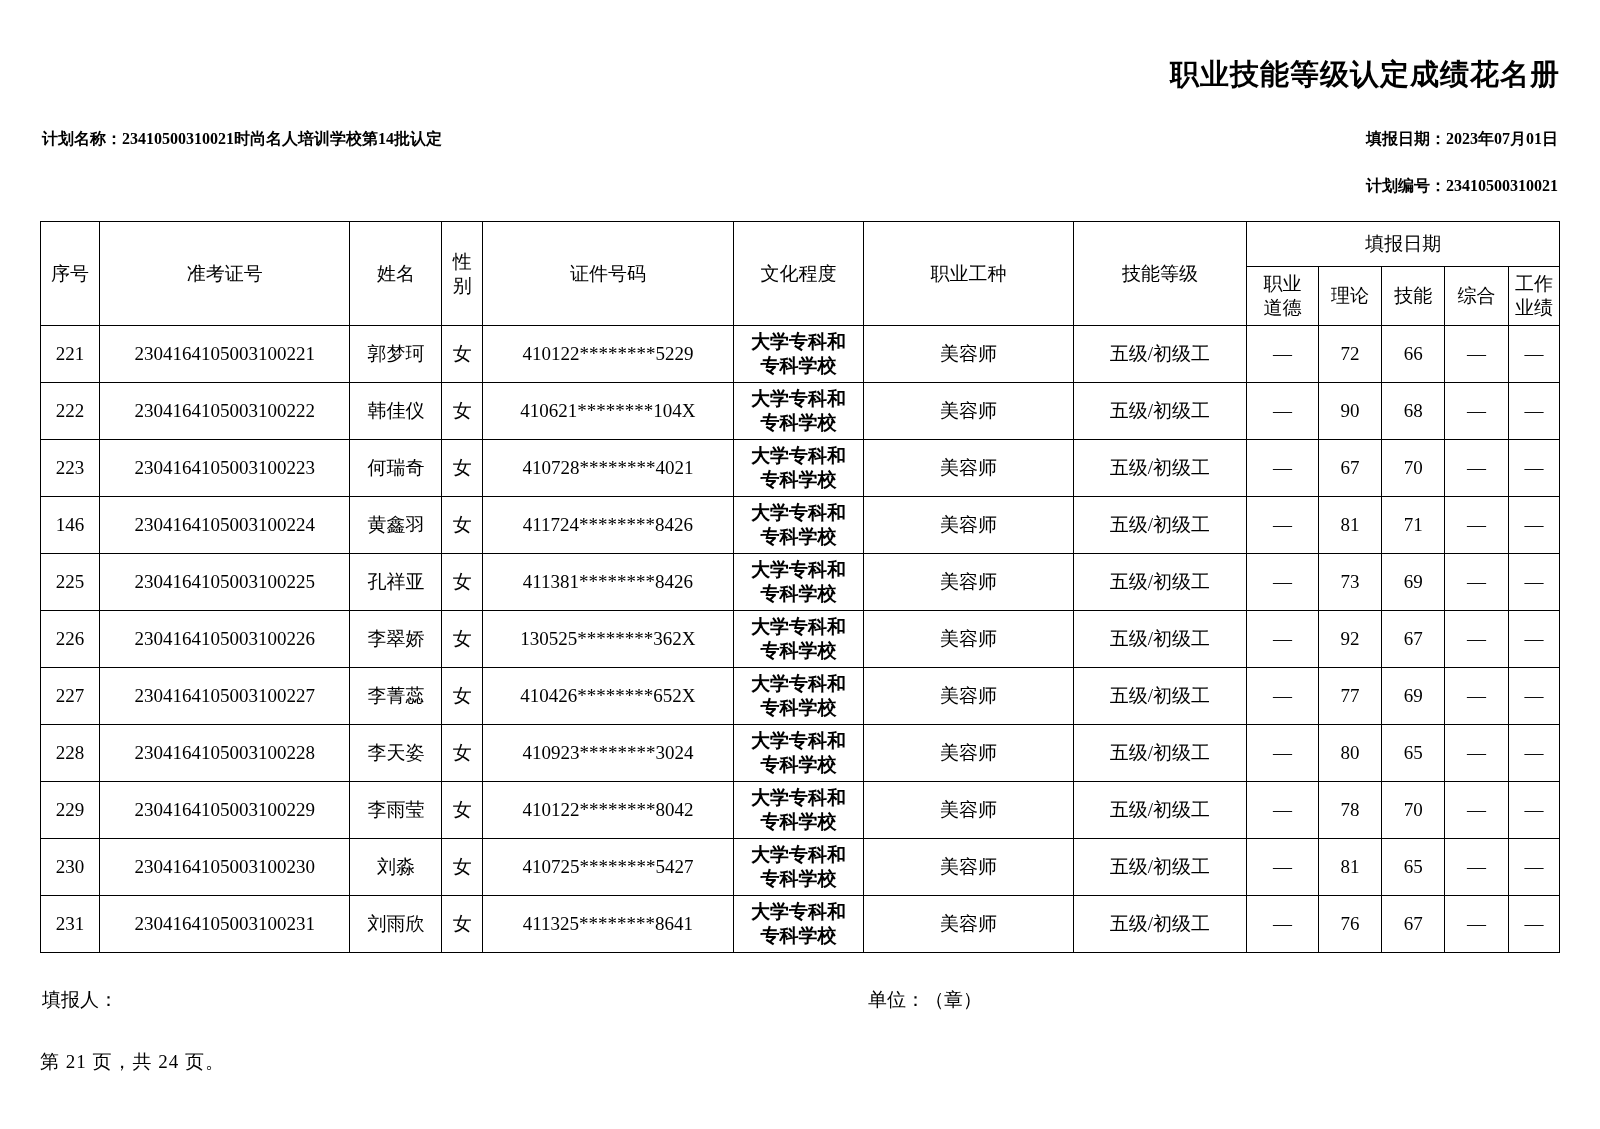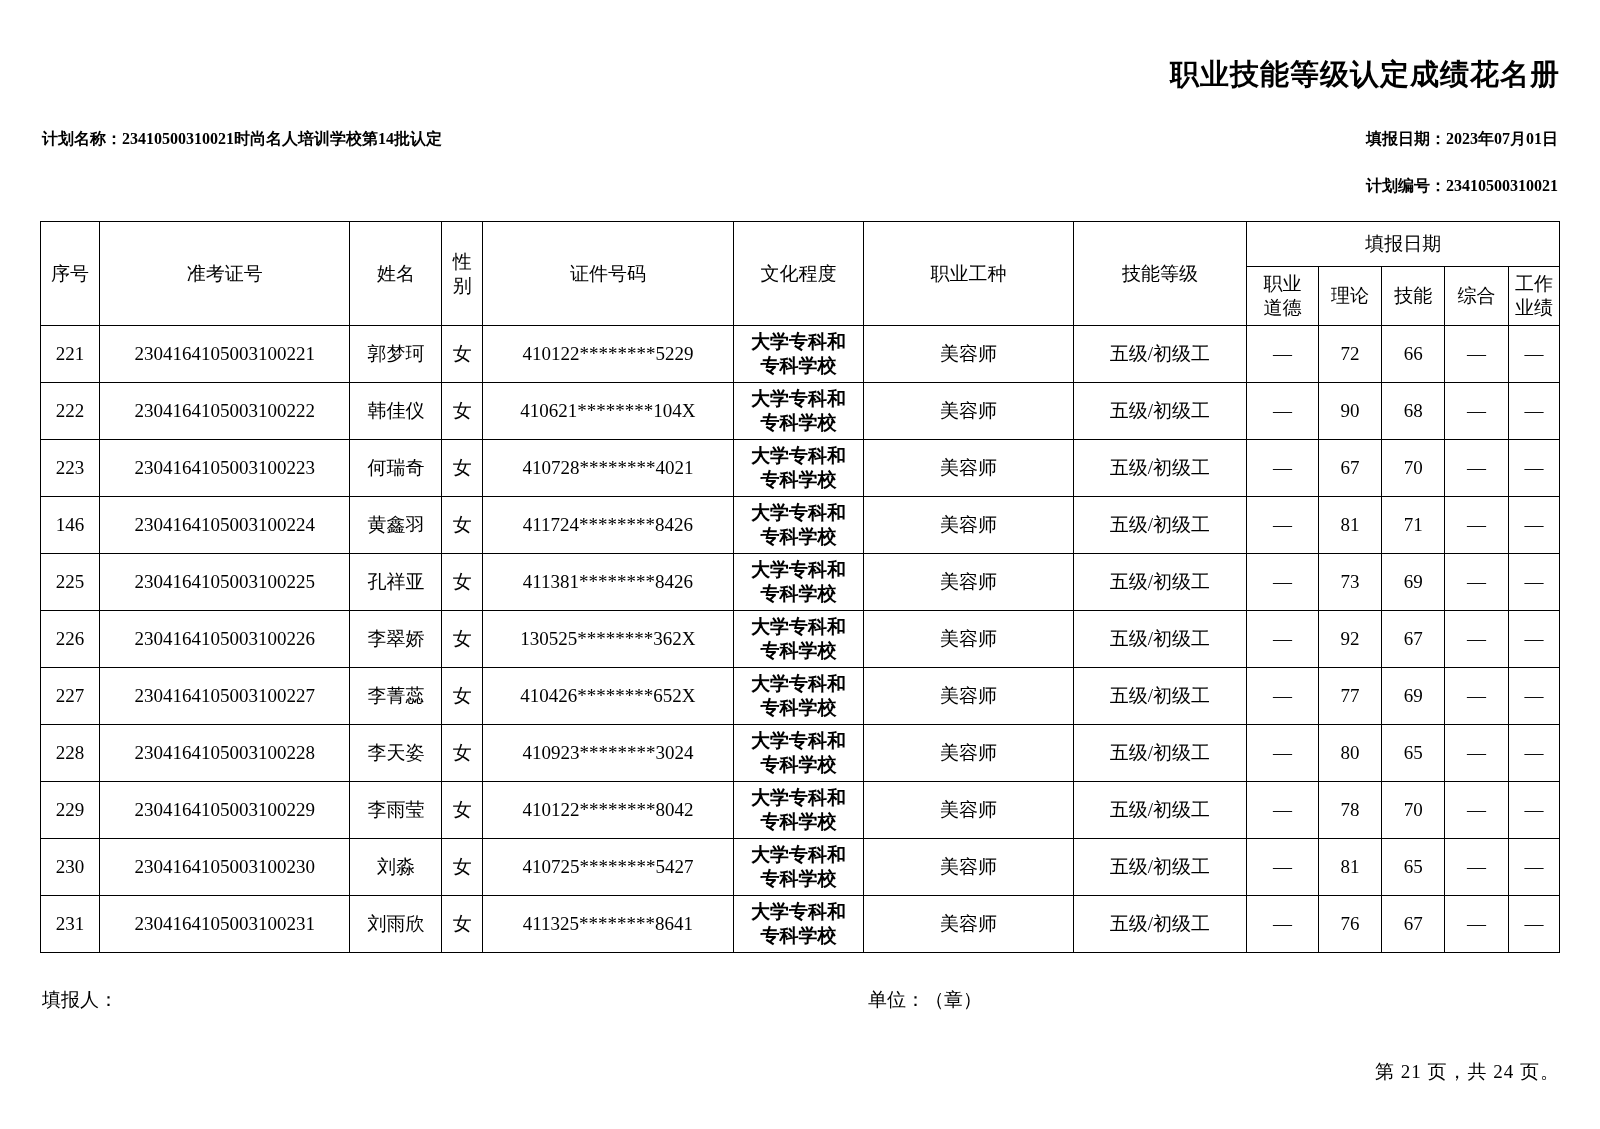--- a/index.html
+++ b/index.html
@@ -104,23 +104,23 @@
   .footer-row {
     display: flex;
     font-size: 19px;
     margin-top: 34px;
     padding: 0 2px;
   }
   .foot-a { width: 36%; }
   .foot-b { width: 38%; }
   .foot-c { width: 26%; text-align: right; padding-right: 18px;}
   .page-num {
-    text-align: right;
+    text-align: left;
     font-size: 19px;
-    margin-top: 46px;
+    margin-top: 36px;
     letter-spacing: 1px;
   }
 </style>
 </head>
 <body>
 
 <div class="page">
 
   <div class="doc-title">职业技能等级认定成绩花名册</div>
 

